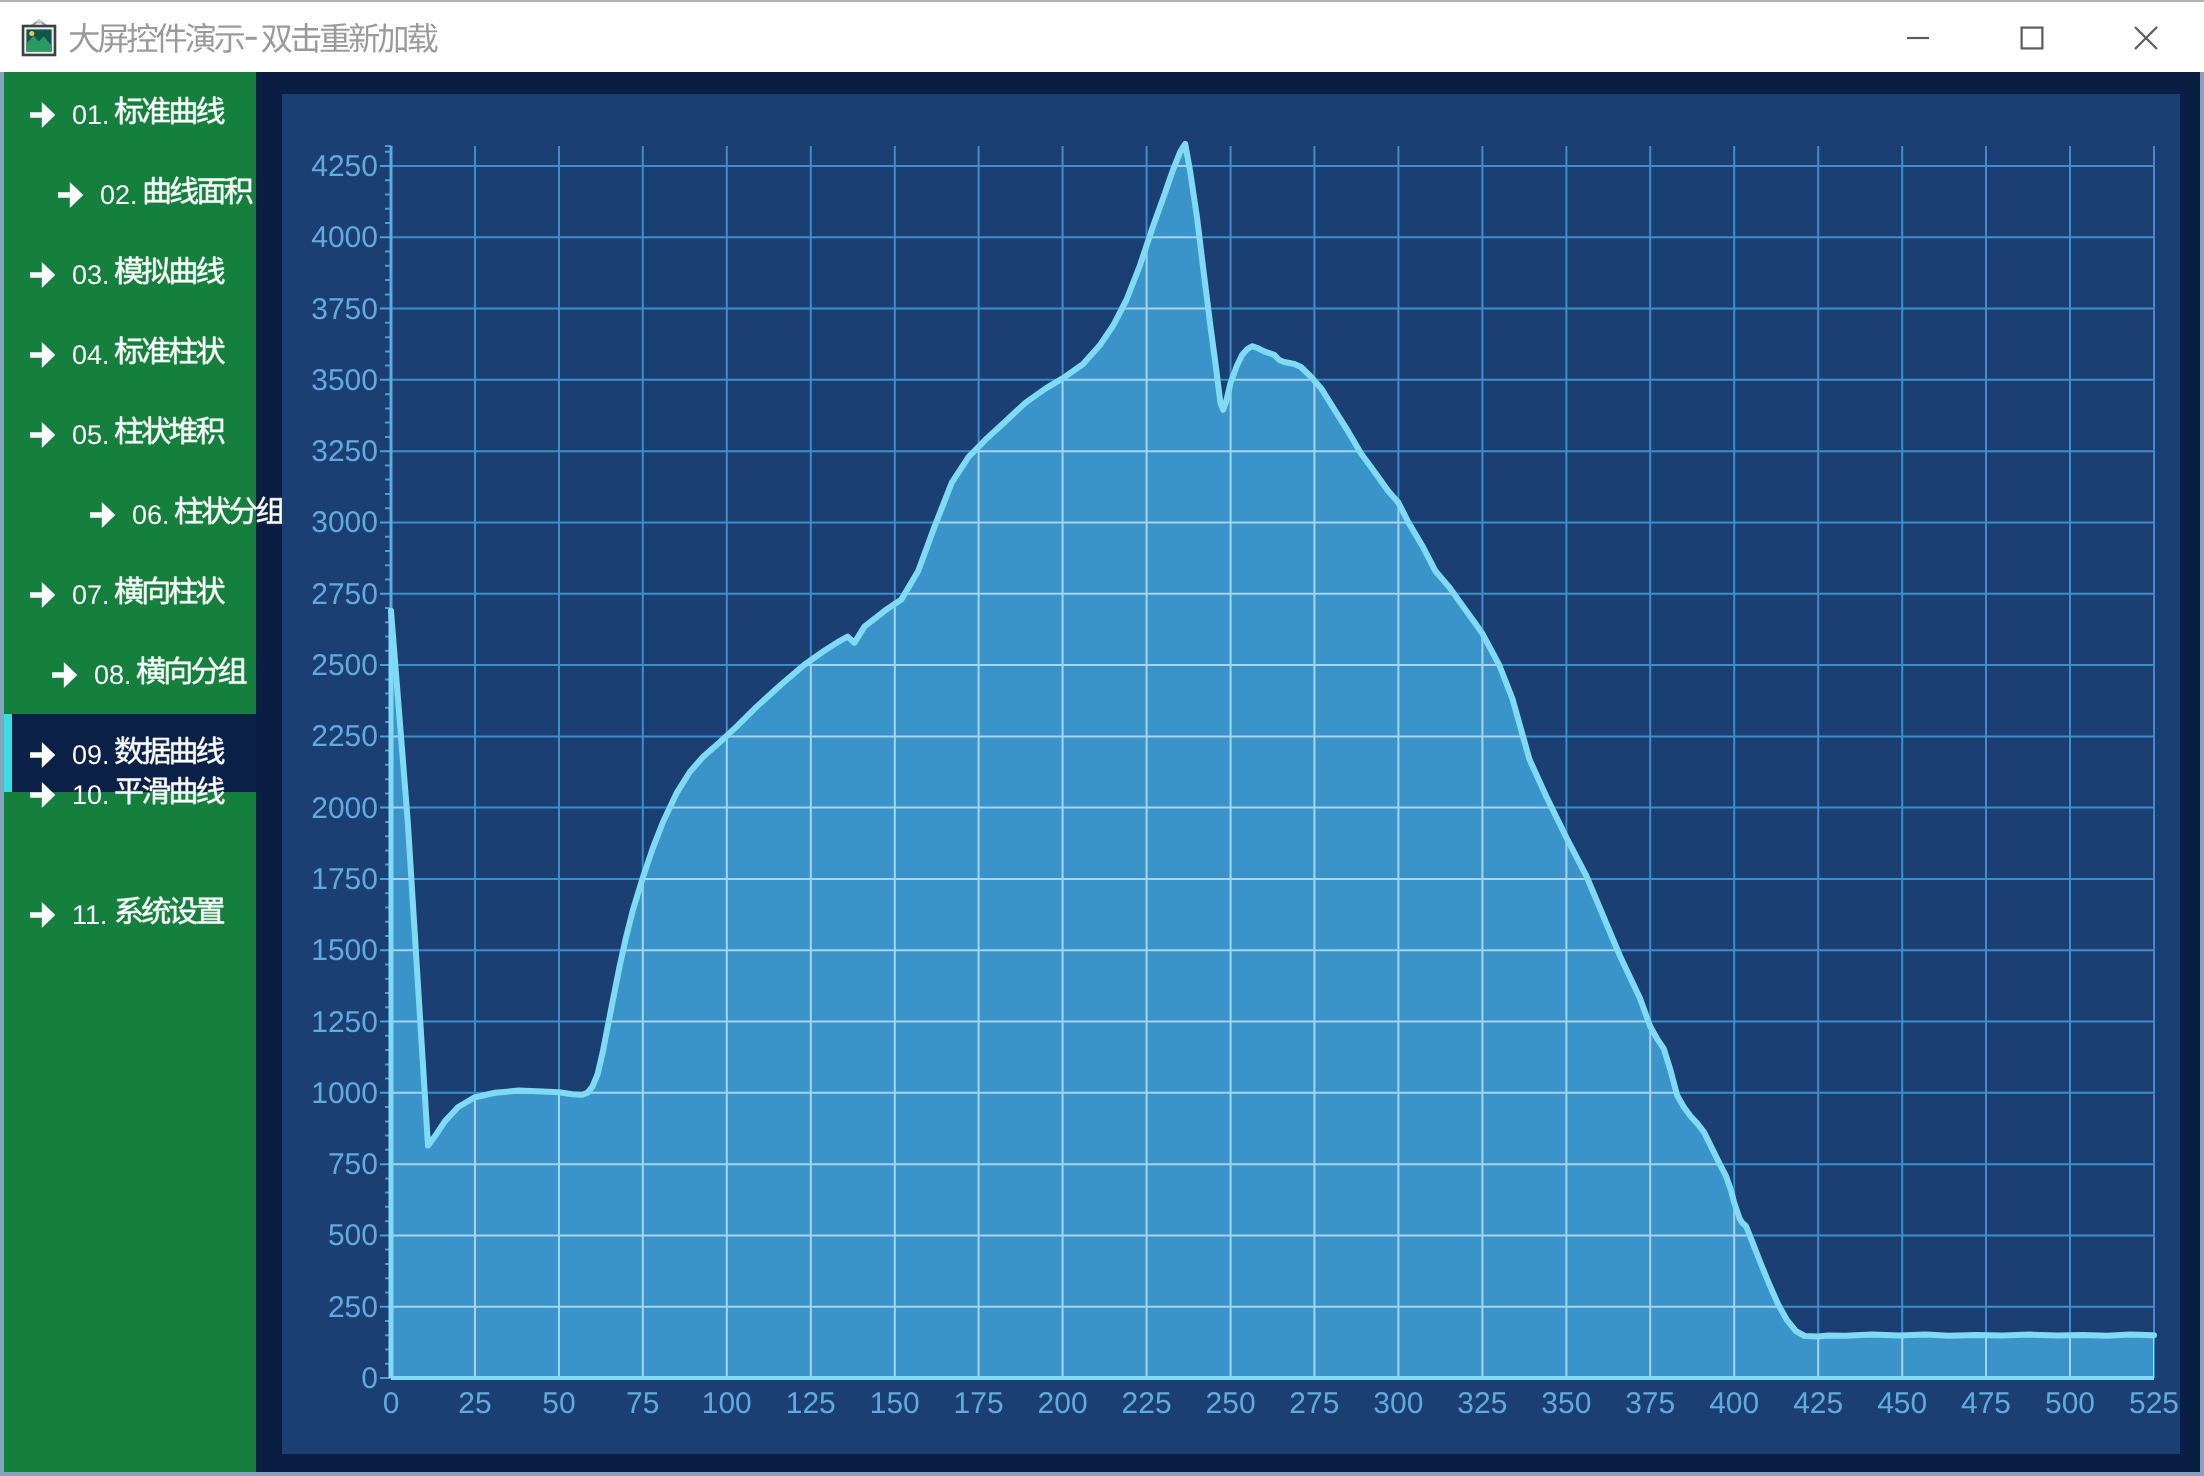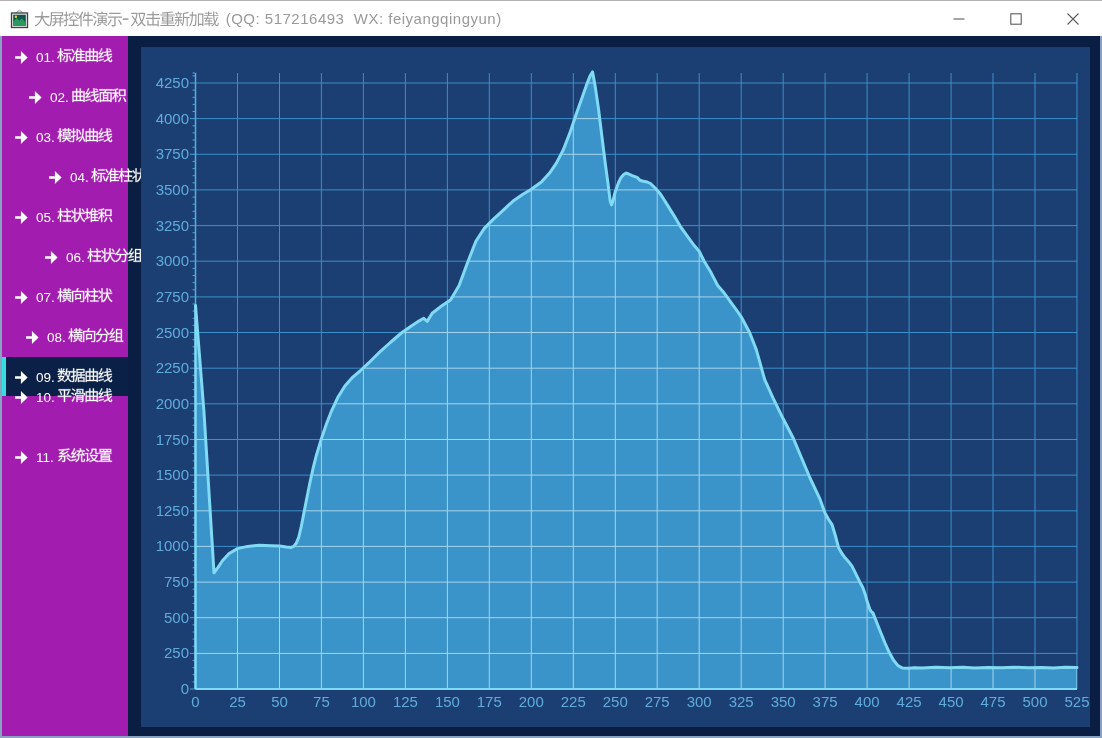--- a/index.html
+++ b/index.html
@@ -23,28 +23,27 @@
       <path transform="translate(59.3 24.1)" d="M10.9 -1C12.1 -0.4 13.6 0.6 14.4 1.2L15.3 0.4C14.5 -0.2 12.9 -1.1 11.8 -1.7ZM7.9 -1.5C7 -0.8 5.5 -0.1 4.2 0.3C4.5 0.5 4.9 1 5.1 1.2C6.4 0.7 8 -0.2 9 -1.1ZM1.5 -12.5C2.4 -12.1 3.5 -11.4 4 -11L4.8 -12C4.2 -12.4 3.1 -13 2.3 -13.4ZM0.6 -8.1C1.4 -7.7 2.5 -7.1 3.1 -6.7L3.8 -7.7C3.2 -8.1 2.1 -8.7 1.3 -9ZM1.1 0.2 2.1 0.9C2.9 -0.6 3.8 -2.6 4.5 -4.3L3.5 -5C2.8 -3.2 1.8 -1.1 1.1 0.2ZM8.7 -13.4C8.9 -13 9.2 -12.5 9.3 -12.1H5V-9.4H6.1V-11H13.9V-9.4H15V-12.1H10.7C10.5 -12.6 10.2 -13.2 9.9 -13.7ZM6.6 -4.1H9.3V-2.8H6.6ZM10.5 -4.1H13.3V-2.8H10.5ZM6.6 -6.4H9.3V-5H6.6ZM10.5 -6.4H13.3V-5H10.5ZM6.2 -9.6V-8.6H9.3V-7.4H5.6V-1.8H14.4V-7.4H10.5V-8.6H13.8V-9.6Z" fill="#9a9a9a"></path>
       <path transform="translate(73.8 24.1)" d="M3.8 -5.7C3.1 -3.9 1.9 -2.1 0.6 -0.9C0.9 -0.7 1.4 -0.4 1.7 -0.2C3 -1.4 4.2 -3.4 5 -5.3ZM11.1 -5.2C12.2 -3.6 13.5 -1.5 13.9 -0.2L15.1 -0.7C14.6 -2.1 13.4 -4.1 12.2 -5.7ZM2.4 -12.4V-11.2H13.8V-12.4ZM1 -8.5V-7.3H7.5V-0.3C7.5 -0 7.4 0 7.1 0C6.8 0 5.7 0 4.6 0C4.8 0.4 5 0.9 5 1.3C6.5 1.3 7.4 1.3 8 1.1C8.6 0.9 8.8 0.5 8.8 -0.3V-7.3H15.2V-8.5Z" fill="#9a9a9a"></path>
       <rect x="89.8" y="17.4" width="5.6" height="1.5" fill="#9a9a9a"></rect>
       <path transform="translate(97.3 24.1)" d="M13.5 -11.2C13.1 -8.6 12.4 -6.4 11.3 -4.6C10.5 -6.4 9.9 -8.7 9.5 -11.2ZM8 -12.4V-11.2H8.4C8.9 -8.2 9.5 -5.5 10.6 -3.3C9.4 -1.7 8.1 -0.5 6.5 0.2C6.8 0.5 7.2 1 7.3 1.3C8.8 0.5 10.1 -0.7 11.3 -2.1C12.1 -0.7 13.3 0.5 14.7 1.3C14.9 1 15.3 0.5 15.6 0.3C14.1 -0.5 12.9 -1.7 12 -3.2C13.4 -5.5 14.4 -8.4 14.9 -12.2L14.1 -12.4L13.9 -12.4ZM1.2 -8.8C2.2 -7.6 3.3 -6.1 4.3 -4.7C3.3 -2.5 2 -0.7 0.6 0.3C0.9 0.5 1.3 1 1.5 1.3C2.9 0.1 4.1 -1.4 5.1 -3.5C5.7 -2.5 6.2 -1.6 6.5 -0.8L7.6 -1.7C7.1 -2.5 6.5 -3.7 5.7 -4.8C6.4 -6.9 7 -9.3 7.3 -12.2L6.5 -12.4L6.3 -12.4H1V-11.2H6C5.8 -9.3 5.3 -7.6 4.8 -6C3.9 -7.2 3 -8.4 2.1 -9.5Z" fill="#9a9a9a"></path>
       <path transform="translate(111.9 24.1)" d="M2.4 -4.9V0.4H12.6V1.3H13.8V-4.9H12.6V-0.8H8.8V-6.1H15.2V-7.3H8.8V-9.9H14.1V-11.1H8.8V-13.6H7.5V-11.1H2.3V-9.9H7.5V-7.3H1.1V-6.1H7.5V-0.8H3.7V-4.9Z" fill="#9a9a9a"></path>
       <path transform="translate(126.5 24.1)" d="M2.6 -8.7V-3.7H7.4V-2.6H2.1V-1.6H7.4V-0.2H0.8V0.8H15.4V-0.2H8.7V-1.6H14.4V-2.6H8.7V-3.7H13.7V-8.7H8.7V-9.7H15.3V-10.7H8.7V-12C10.5 -12.1 12.3 -12.3 13.7 -12.6L13.1 -13.5C10.5 -13.1 5.9 -12.7 2.2 -12.7C2.3 -12.4 2.4 -12 2.4 -11.7C4 -11.7 5.7 -11.8 7.4 -11.9V-10.7H0.9V-9.7H7.4V-8.7ZM3.8 -5.8H7.4V-4.6H3.8ZM8.7 -5.8H12.5V-4.6H8.7ZM3.8 -7.9H7.4V-6.7H3.8ZM8.7 -7.9H12.5V-6.7H8.7Z" fill="#9a9a9a"></path>
       <path transform="translate(141.0 24.1)" d="M5.8 -3.5C6.3 -2.6 6.9 -1.5 7.2 -0.8L8 -1.3C7.8 -2 7.2 -3.1 6.7 -3.9ZM2.2 -3.8C1.9 -2.8 1.3 -1.8 0.7 -1.1C0.9 -1 1.3 -0.6 1.5 -0.5C2.2 -1.2 2.8 -2.4 3.2 -3.6ZM9 -12.1V-6.5C9 -4.3 8.8 -1.5 7.5 0.4C7.7 0.6 8.2 0.9 8.4 1.2C9.9 -1 10.1 -4.1 10.1 -6.5V-7H12.6V1.2H13.7V-7H15.5V-8.1H10.1V-11.2C11.8 -11.5 13.7 -11.9 15 -12.4L14 -13.3C12.9 -12.8 10.8 -12.3 9 -12.1ZM3.5 -13.4C3.7 -12.9 4 -12.4 4.2 -11.9H1V-10.9H8.1V-11.9H5.4C5.2 -12.4 4.9 -13.1 4.6 -13.7ZM6.1 -10.8C5.9 -10.1 5.5 -9 5.2 -8.2H0.7V-7.2H4.1V-5.5H0.8V-4.4H4.1V-0.3C4.1 -0.1 4 -0.1 3.9 -0.1C3.7 -0.1 3.2 -0.1 2.6 -0.1C2.8 0.2 2.9 0.7 3 1C3.8 1 4.3 0.9 4.7 0.8C5.1 0.6 5.2 0.3 5.2 -0.3V-4.4H8.2V-5.5H5.2V-7.2H8.4V-8.2H6.3C6.6 -8.9 6.9 -9.8 7.2 -10.6ZM2 -10.5C2.4 -9.8 2.6 -8.8 2.7 -8.2L3.7 -8.5C3.6 -9.1 3.4 -10.1 3 -10.8Z" fill="#9a9a9a"></path>
       <path transform="translate(155.6 24.1)" d="M9.3 -11.6V1.1H10.4V-0.1H13.6V0.9H14.8V-11.6ZM10.4 -1.3V-10.4H13.6V-1.3ZM3.2 -13.4 3.1 -10.5H0.9V-9.3H3.1C3 -5.3 2.5 -1.7 0.5 0.5C0.8 0.7 1.2 1 1.4 1.3C3.6 -1.1 4.1 -5 4.3 -9.3H6.8C6.6 -3.1 6.5 -0.9 6.1 -0.4C6 -0.2 5.8 -0.1 5.6 -0.2C5.3 -0.2 4.6 -0.2 3.8 -0.2C4 0.1 4.2 0.6 4.2 1C4.9 1 5.7 1.1 6.1 1C6.6 0.9 6.9 0.8 7.2 0.4C7.7 -0.3 7.8 -2.7 7.9 -9.9C7.9 -10.1 7.9 -10.5 7.9 -10.5H4.3L4.4 -13.4Z" fill="#9a9a9a"></path>
       <path transform="translate(170.2 24.1)" d="M11.9 -12.7C12.7 -12.1 13.5 -11.2 13.9 -10.6L14.8 -11.2C14.4 -11.8 13.5 -12.7 12.8 -13.3ZM13.6 -8.1C13.2 -6.6 12.6 -5.1 11.8 -3.7C11.5 -5.2 11.3 -6.9 11.2 -9H15.4V-9.9H11.1C11.1 -11.1 11 -12.3 11.1 -13.6H9.9C9.9 -12.3 9.9 -11.1 9.9 -9.9H6V-11.3H8.8V-12.3H6V-13.6H4.8V-12.3H1.7V-11.3H4.8V-9.9H0.9V-9H10C10.2 -6.4 10.5 -4.1 11 -2.3C10.2 -1.2 9.3 -0.2 8.2 0.5C8.5 0.7 8.9 1.1 9.1 1.3C9.9 0.7 10.7 -0.1 11.4 -1C12 0.4 12.8 1.2 13.9 1.2C15 1.2 15.4 0.4 15.6 -2C15.3 -2.1 14.9 -2.4 14.6 -2.6C14.5 -0.7 14.4 -0 14 -0C13.3 -0 12.7 -0.8 12.2 -2.2C13.3 -3.9 14.1 -5.8 14.7 -7.8ZM1.1 -1.5 1.2 -0.4 5.4 -0.8V1.2H6.5V-0.9L9.5 -1.2V-2.2L6.5 -1.9V-3.5H9.1V-4.5H6.5V-5.8H5.4V-4.5H3.1C3.5 -5.1 3.8 -5.7 4.2 -6.3H9.4V-7.3H4.7C4.9 -7.8 5 -8.2 5.2 -8.6L4 -8.9C3.8 -8.4 3.6 -7.8 3.4 -7.3H1.1V-6.3H3C2.7 -5.8 2.5 -5.4 2.3 -5.2C2.1 -4.7 1.8 -4.4 1.6 -4.4C1.7 -4 1.9 -3.5 2 -3.2C2.1 -3.4 2.6 -3.5 3.3 -3.5H5.4V-1.8Z" fill="#9a9a9a"></path>
     </svg>
-    <span style="position:absolute;left:221px;top:9px;font-size:15px;color:#9a9a9a;letter-spacing:0.5px;white-space:pre"> (QQ: 517216493  WX: feiyangqingyun)</span>
     <svg style="position:absolute;right:0;top:0" width="160" height="36" viewBox="0 0 160 36">
       <path d="M11.5 18 H22.5" stroke="#5c5c5c" stroke-width="1.1"></path>
       <rect x="68.8" y="12.8" width="10.4" height="10.4" fill="none" stroke="#5c5c5c" stroke-width="1.1"></rect>
       <path d="M125.5 12.5 L136.5 23.5 M136.5 12.5 L125.5 23.5" stroke="#5c5c5c" stroke-width="1.1"></path>
     </svg>
   </div>
-<div style="position:absolute;left:2px;top:36px;width:126px;height:699.5px;background:#a21caf">
+<div style="position:absolute;left:2px;top:36px;width:126px;height:699.5px;background:#15803d">
     <div style="position:absolute;left:0;top:1.0px;width:126px;height:38.5px;">
       <svg style="position:absolute;left:13px;top:13.8px" width="13.5" height="13" viewBox="0 0 12.8 12.4">
         <path d="M0 4.9h6.3v2.6H0z M5.6 0 L12 6.2 L5.6 12.4 z" fill="#fff"></path>
       </svg>
       <span style="position:absolute;left:34px;top:12.5px;font-size:13.5px;color:#fff">01.</span>
       <svg style="position:absolute;left:54.2px;top:11.2px" width="57.8" height="19.0" viewBox="0 0 57.8 19.0">
         <path transform="translate(1.0 12.9)" d="M7 -11.5V-10.4H13.5V-11.5ZM11.7 -4.9C12.4 -3.4 13.1 -1.4 13.3 -0.2L14.4 -0.6C14.1 -1.8 13.4 -3.7 12.6 -5.2ZM7.4 -5.1C7 -3.5 6.3 -1.9 5.5 -0.9C5.7 -0.7 6.2 -0.4 6.4 -0.3C7.2 -1.4 7.9 -3.2 8.4 -4.9ZM6.3 -7.9V-6.8H9.5V-0.3C9.5 -0.1 9.5 -0 9.3 0C9.1 0 8.4 0 7.6 -0C7.7 0.3 7.9 0.8 7.9 1.1C9 1.1 9.7 1.1 10.1 0.9C10.5 0.7 10.7 0.4 10.7 -0.3V-6.8H14.3V-7.9ZM3 -12.6V-9.4H0.7V-8.4H2.8C2.3 -6.5 1.3 -4.3 0.4 -3.2C0.6 -2.9 0.9 -2.5 1 -2.2C1.7 -3.1 2.5 -4.7 3 -6.3V1.2H4.2V-6.7C4.7 -5.9 5.3 -5 5.5 -4.5L6.2 -5.4C5.9 -5.8 4.6 -7.5 4.2 -8V-8.4H6.1V-9.4H4.2V-12.6Z" fill="#ffffff" stroke="#ffffff" stroke-width="0.3"></path>
         <path transform="translate(14.6 12.9)" d="M0.7 -11.5C1.5 -10.4 2.4 -9 2.7 -8.1L3.8 -8.6C3.4 -9.5 2.5 -10.9 1.7 -11.9ZM0.7 -0 1.9 0.5C2.6 -0.9 3.4 -2.9 4 -4.5L3 -5.1C2.3 -3.3 1.4 -1.3 0.7 -0ZM6.5 -5.9H9.7V-3.9H6.5ZM6.5 -6.9V-8.9H9.7V-6.9ZM9.1 -12.1C9.5 -11.4 10 -10.5 10.2 -9.9H6.8C7.1 -10.7 7.5 -11.4 7.7 -12.2L6.7 -12.5C5.9 -10.2 4.6 -7.9 3.2 -6.5C3.4 -6.3 3.8 -5.9 4 -5.7C4.5 -6.2 5 -6.9 5.5 -7.6V1.2H6.5V0.1H14.3V-0.9H10.8V-2.9H13.7V-3.9H10.8V-5.9H13.7V-6.9H10.8V-8.9H14V-9.9H10.3L11.2 -10.4C11 -11 10.5 -11.8 10 -12.5ZM6.5 -2.9H9.7V-0.9H6.5Z" fill="#ffffff" stroke="#ffffff" stroke-width="0.3"></path>
         <path transform="translate(28.2 12.9)" d="M8.7 -12.4V-9.6H6.2V-12.4H5.1V-9.6H1.5V1.2H2.5V0.2H12.5V1.1H13.6V-9.6H9.8V-12.4ZM2.5 -0.9V-4.2H5.1V-0.9ZM12.5 -0.9H9.8V-4.2H12.5ZM6.2 -0.9V-4.2H8.7V-0.9ZM2.5 -5.2V-8.5H5.1V-5.2ZM12.5 -5.2H9.8V-8.5H12.5ZM6.2 -5.2V-8.5H8.7V-5.2Z" fill="#ffffff" stroke="#ffffff" stroke-width="0.3"></path>
         <path transform="translate(41.8 12.9)" d="M0.8 -0.8 1.1 0.3C2.4 -0.1 4.2 -0.7 6 -1.2L5.8 -2.2C4 -1.6 2.1 -1.1 0.8 -0.8ZM10.6 -11.7C11.3 -11.3 12.3 -10.8 12.7 -10.3L13.4 -11C12.9 -11.4 12 -12 11.2 -12.3ZM1.1 -6.3C1.3 -6.5 1.6 -6.5 3.5 -6.8C2.8 -5.8 2.2 -5.1 1.9 -4.8C1.5 -4.2 1.1 -3.8 0.8 -3.8C0.9 -3.5 1.1 -3 1.2 -2.7C1.5 -2.9 2 -3.1 5.8 -3.8C5.7 -4 5.7 -4.5 5.8 -4.8L2.8 -4.2C3.9 -5.6 5.1 -7.2 6 -8.9L5.1 -9.4C4.8 -8.9 4.5 -8.3 4.1 -7.8L2.2 -7.6C3.1 -8.9 4 -10.5 4.6 -12.1L3.6 -12.6C3 -10.8 1.9 -8.8 1.6 -8.3C1.2 -7.8 1 -7.5 0.7 -7.4C0.8 -7.1 1 -6.6 1.1 -6.3ZM13.3 -5.2C12.7 -4.3 11.9 -3.4 10.9 -2.7C10.7 -3.5 10.5 -4.4 10.3 -5.5L14.1 -6.2L14 -7.2L10.2 -6.5C10.1 -7.1 10 -7.8 10 -8.5L13.7 -9.1L13.5 -10L9.9 -9.5C9.9 -10.5 9.9 -11.5 9.9 -12.6H8.8C8.8 -11.5 8.8 -10.4 8.9 -9.3L6.5 -9L6.7 -8L8.9 -8.3C9 -7.6 9 -7 9.1 -6.3L6.2 -5.8L6.4 -4.8L9.3 -5.3C9.4 -4 9.7 -2.9 10 -2C8.7 -1.1 7.2 -0.5 5.7 0C6 0.3 6.3 0.7 6.4 0.9C7.8 0.4 9.2 -0.2 10.4 -1C11 0.4 11.8 1.2 12.9 1.2C13.9 1.2 14.2 0.7 14.4 -1C14.2 -1.1 13.8 -1.4 13.6 -1.6C13.5 -0.3 13.4 0.1 13 0.1C12.3 0.1 11.8 -0.6 11.3 -1.6C12.5 -2.5 13.5 -3.6 14.2 -4.8Z" fill="#ffffff" stroke="#ffffff" stroke-width="0.3"></path>
@@ -67,21 +66,21 @@
         <path d="M0 4.9h6.3v2.6H0z M5.6 0 L12 6.2 L5.6 12.4 z" fill="#fff"></path>
       </svg>
       <span style="position:absolute;left:34px;top:12.5px;font-size:13.5px;color:#fff">03.</span>
       <svg style="position:absolute;left:54.2px;top:11.2px" width="57.8" height="19.0" viewBox="0 0 57.8 19.0">
         <path transform="translate(1.0 12.9)" d="M7.1 -6.3H12.3V-5.2H7.1ZM7.1 -8.1H12.3V-7.1H7.1ZM11 -12.6V-11.4H8.7V-12.6H7.6V-11.4H5.4V-10.4H7.6V-9.3H8.7V-10.4H11V-9.3H12.1V-10.4H14.2V-11.4H12.1V-12.6ZM6 -9V-4.3H9.1C9 -3.9 9 -3.5 8.9 -3.1H5.1V-2.1H8.5C8 -1 6.9 -0.2 4.7 0.3C4.9 0.5 5.2 0.9 5.3 1.2C7.9 0.6 9.1 -0.5 9.7 -2.1C10.5 -0.4 11.8 0.7 13.8 1.2C13.9 0.9 14.2 0.5 14.5 0.3C12.8 -0.1 11.5 -0.9 10.8 -2.1H14.1V-3.1H10C10.1 -3.5 10.1 -3.9 10.2 -4.3H13.4V-9ZM2.6 -12.6V-9.7H0.8V-8.7H2.6V-8.6C2.2 -6.6 1.3 -4.2 0.5 -3C0.7 -2.7 0.9 -2.2 1.1 -1.9C1.6 -2.7 2.2 -4.1 2.6 -5.6V1.2H3.7V-6.5C4.1 -5.7 4.6 -4.8 4.8 -4.3L5.5 -5.1C5.2 -5.6 4.1 -7.4 3.7 -8V-8.7H5.2V-9.7H3.7V-12.6Z" fill="#ffffff" stroke="#ffffff" stroke-width="0.3"></path>
         <path transform="translate(14.6 12.9)" d="M7.7 -10.8C8.5 -9.4 9.3 -7.5 9.6 -6.3L10.6 -6.7C10.3 -7.9 9.4 -9.8 8.6 -11.2ZM2.5 -12.6V-9.6H0.6V-8.5H2.5V-5.2C1.7 -5 1 -4.8 0.4 -4.6L0.7 -3.5L2.5 -4.1V-0.1C2.5 0.1 2.4 0.1 2.2 0.1C2.1 0.1 1.5 0.1 0.8 0.1C1 0.4 1.1 0.9 1.2 1.2C2.1 1.2 2.7 1.1 3 1C3.4 0.8 3.5 0.5 3.5 -0.1V-4.5L5.1 -5L5 -6L3.5 -5.5V-8.5H5V-9.6H3.5V-12.6ZM12 -12.2C11.9 -6.2 11.3 -2 8 0.3C8.3 0.5 8.8 0.9 8.9 1.1C10.4 -0 11.4 -1.5 12 -3.4C12.7 -1.9 13.3 -0.3 13.5 0.7L14.6 0.2C14.2 -1.1 13.3 -3.2 12.4 -4.9C12.9 -7 13.1 -9.4 13.2 -12.2ZM6 -0.2V-0.3L6 -0.2C6.3 -0.6 6.7 -1 10 -3.4C9.9 -3.6 9.8 -4 9.7 -4.3L7.2 -2.6V-12H6.1V-2.5C6.1 -1.8 5.6 -1.3 5.3 -1.1C5.5 -0.9 5.8 -0.4 6 -0.2Z" fill="#ffffff" stroke="#ffffff" stroke-width="0.3"></path>
         <path transform="translate(28.2 12.9)" d="M8.7 -12.4V-9.6H6.2V-12.4H5.1V-9.6H1.5V1.2H2.5V0.2H12.5V1.1H13.6V-9.6H9.8V-12.4ZM2.5 -0.9V-4.2H5.1V-0.9ZM12.5 -0.9H9.8V-4.2H12.5ZM6.2 -0.9V-4.2H8.7V-0.9ZM2.5 -5.2V-8.5H5.1V-5.2ZM12.5 -5.2H9.8V-8.5H12.5ZM6.2 -5.2V-8.5H8.7V-5.2Z" fill="#ffffff" stroke="#ffffff" stroke-width="0.3"></path>
         <path transform="translate(41.8 12.9)" d="M0.8 -0.8 1.1 0.3C2.4 -0.1 4.2 -0.7 6 -1.2L5.8 -2.2C4 -1.6 2.1 -1.1 0.8 -0.8ZM10.6 -11.7C11.3 -11.3 12.3 -10.8 12.7 -10.3L13.4 -11C12.9 -11.4 12 -12 11.2 -12.3ZM1.1 -6.3C1.3 -6.5 1.6 -6.5 3.5 -6.8C2.8 -5.8 2.2 -5.1 1.9 -4.8C1.5 -4.2 1.1 -3.8 0.8 -3.8C0.9 -3.5 1.1 -3 1.2 -2.7C1.5 -2.9 2 -3.1 5.8 -3.8C5.7 -4 5.7 -4.5 5.8 -4.8L2.8 -4.2C3.9 -5.6 5.1 -7.2 6 -8.9L5.1 -9.4C4.8 -8.9 4.5 -8.3 4.1 -7.8L2.2 -7.6C3.1 -8.9 4 -10.5 4.6 -12.1L3.6 -12.6C3 -10.8 1.9 -8.8 1.6 -8.3C1.2 -7.8 1 -7.5 0.7 -7.4C0.8 -7.1 1 -6.6 1.1 -6.3ZM13.3 -5.2C12.7 -4.3 11.9 -3.4 10.9 -2.7C10.7 -3.5 10.5 -4.4 10.3 -5.5L14.1 -6.2L14 -7.2L10.2 -6.5C10.1 -7.1 10 -7.8 10 -8.5L13.7 -9.1L13.5 -10L9.9 -9.5C9.9 -10.5 9.9 -11.5 9.9 -12.6H8.8C8.8 -11.5 8.8 -10.4 8.9 -9.3L6.5 -9L6.7 -8L8.9 -8.3C9 -7.6 9 -7 9.1 -6.3L6.2 -5.8L6.4 -4.8L9.3 -5.3C9.4 -4 9.7 -2.9 10 -2C8.7 -1.1 7.2 -0.5 5.7 0C6 0.3 6.3 0.7 6.4 0.9C7.8 0.4 9.2 -0.2 10.4 -1C11 0.4 11.8 1.2 12.9 1.2C13.9 1.2 14.2 0.7 14.4 -1C14.2 -1.1 13.8 -1.4 13.6 -1.6C13.5 -0.3 13.4 0.1 13 0.1C12.3 0.1 11.8 -0.6 11.3 -1.6C12.5 -2.5 13.5 -3.6 14.2 -4.8Z" fill="#ffffff" stroke="#ffffff" stroke-width="0.3"></path>
       </svg>
     </div>
-    <div style="position:absolute;left:0;top:121.0px;width:126px;height:38.5px;margin-left:34px;">
+    <div style="position:absolute;left:0;top:121.0px;width:126px;height:38.5px;">
       <svg style="position:absolute;left:13px;top:13.8px" width="13.5" height="13" viewBox="0 0 12.8 12.4">
         <path d="M0 4.9h6.3v2.6H0z M5.6 0 L12 6.2 L5.6 12.4 z" fill="#fff"></path>
       </svg>
       <span style="position:absolute;left:34px;top:12.5px;font-size:13.5px;color:#fff">04.</span>
       <svg style="position:absolute;left:54.2px;top:11.2px" width="57.8" height="19.0" viewBox="0 0 57.8 19.0">
         <path transform="translate(1.0 12.9)" d="M7 -11.5V-10.4H13.5V-11.5ZM11.7 -4.9C12.4 -3.4 13.1 -1.4 13.3 -0.2L14.4 -0.6C14.1 -1.8 13.4 -3.7 12.6 -5.2ZM7.4 -5.1C7 -3.5 6.3 -1.9 5.5 -0.9C5.7 -0.7 6.2 -0.4 6.4 -0.3C7.2 -1.4 7.9 -3.2 8.4 -4.9ZM6.3 -7.9V-6.8H9.5V-0.3C9.5 -0.1 9.5 -0 9.3 0C9.1 0 8.4 0 7.6 -0C7.7 0.3 7.9 0.8 7.9 1.1C9 1.1 9.7 1.1 10.1 0.9C10.5 0.7 10.7 0.4 10.7 -0.3V-6.8H14.3V-7.9ZM3 -12.6V-9.4H0.7V-8.4H2.8C2.3 -6.5 1.3 -4.3 0.4 -3.2C0.6 -2.9 0.9 -2.5 1 -2.2C1.7 -3.1 2.5 -4.7 3 -6.3V1.2H4.2V-6.7C4.7 -5.9 5.3 -5 5.5 -4.5L6.2 -5.4C5.9 -5.8 4.6 -7.5 4.2 -8V-8.4H6.1V-9.4H4.2V-12.6Z" fill="#ffffff" stroke="#ffffff" stroke-width="0.3"></path>
         <path transform="translate(14.6 12.9)" d="M0.7 -11.5C1.5 -10.4 2.4 -9 2.7 -8.1L3.8 -8.6C3.4 -9.5 2.5 -10.9 1.7 -11.9ZM0.7 -0 1.9 0.5C2.6 -0.9 3.4 -2.9 4 -4.5L3 -5.1C2.3 -3.3 1.4 -1.3 0.7 -0ZM6.5 -5.9H9.7V-3.9H6.5ZM6.5 -6.9V-8.9H9.7V-6.9ZM9.1 -12.1C9.5 -11.4 10 -10.5 10.2 -9.9H6.8C7.1 -10.7 7.5 -11.4 7.7 -12.2L6.7 -12.5C5.9 -10.2 4.6 -7.9 3.2 -6.5C3.4 -6.3 3.8 -5.9 4 -5.7C4.5 -6.2 5 -6.9 5.5 -7.6V1.2H6.5V0.1H14.3V-0.9H10.8V-2.9H13.7V-3.9H10.8V-5.9H13.7V-6.9H10.8V-8.9H14V-9.9H10.3L11.2 -10.4C11 -11 10.5 -11.8 10 -12.5ZM6.5 -2.9H9.7V-0.9H6.5Z" fill="#ffffff" stroke="#ffffff" stroke-width="0.3"></path>
         <path transform="translate(28.2 12.9)" d="M9.1 -12.2C9.5 -11.5 10 -10.5 10.1 -9.8L11.2 -10.2C11 -10.9 10.5 -11.8 10.1 -12.6ZM3 -12.6V-9.7H0.8V-8.6H2.9C2.4 -6.6 1.5 -4.2 0.5 -3C0.7 -2.7 1 -2.2 1.1 -1.9C1.8 -2.8 2.4 -4.4 3 -6V1.2H4V-6.5C4.5 -5.7 5.1 -4.7 5.4 -4.2L6.1 -5C5.8 -5.4 4.6 -7.2 4 -7.8V-8.6H5.9V-9.7H4V-12.6ZM6.6 -5.3V-4.2H9.7V-0.3H5.8V0.7H14.4V-0.3H10.8V-4.2H13.8V-5.3H10.8V-8.7H14.1V-9.8H6.3V-8.7H9.7V-5.3Z" fill="#ffffff" stroke="#ffffff" stroke-width="0.3"></path>
         <path transform="translate(41.8 12.9)" d="M11.1 -11.6C11.8 -10.8 12.5 -9.6 12.9 -8.9L13.8 -9.5C13.4 -10.2 12.6 -11.3 12 -12.1ZM0.7 -10.1C1.4 -9.2 2.3 -8.1 2.6 -7.3L3.6 -7.9C3.2 -8.7 2.3 -9.8 1.6 -10.6ZM8.8 -12.6V-9.1L8.8 -8.2H5.3V-7.1H8.7C8.5 -4.6 7.7 -1.8 4.9 0.4C5.2 0.6 5.6 0.9 5.8 1.2C8.1 -0.7 9.1 -3 9.6 -5.2C10.4 -2.3 11.7 -0.1 13.8 1.2C13.9 0.9 14.3 0.4 14.6 0.2C12.2 -1.1 10.8 -3.8 10.1 -7.1H14.3V-8.2H9.9L9.9 -9.1V-12.6ZM0.5 -2.9 1.1 -1.9C1.9 -2.6 2.8 -3.5 3.7 -4.3V1.2H4.8V-12.6H3.7V-5.7C2.5 -4.6 1.3 -3.6 0.5 -2.9Z" fill="#ffffff" stroke="#ffffff" stroke-width="0.3"></path>
       </svg>

